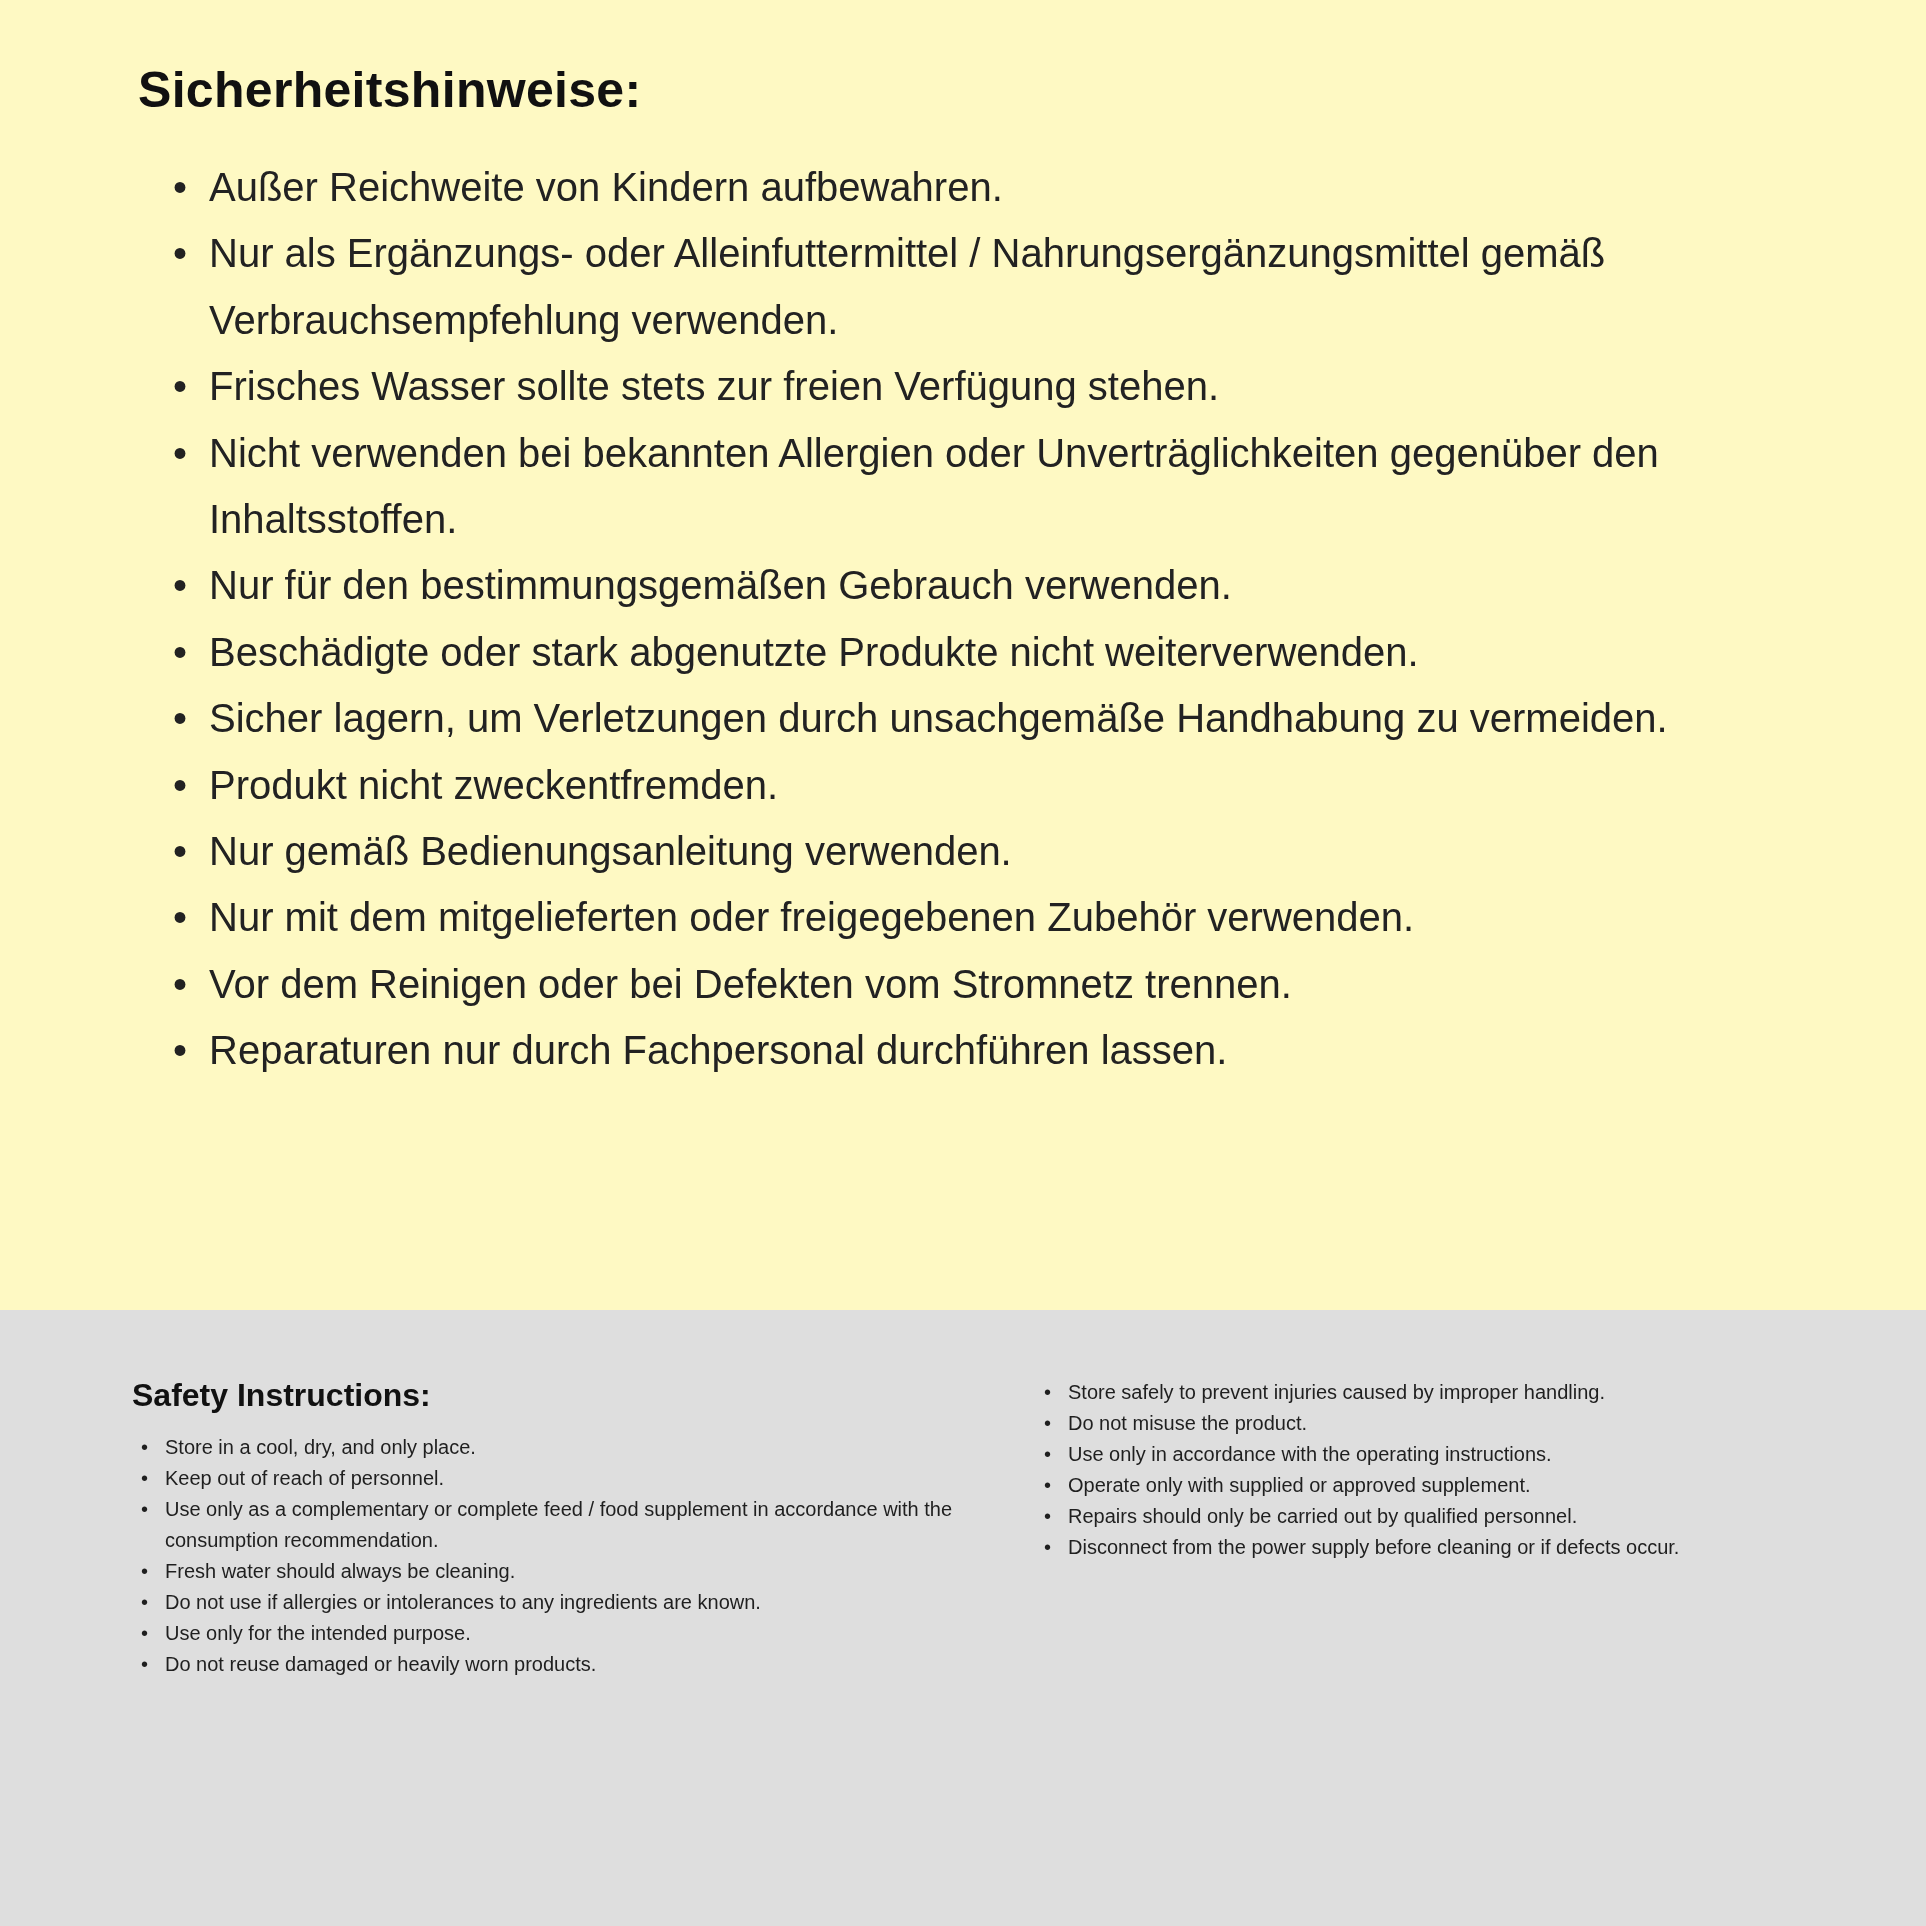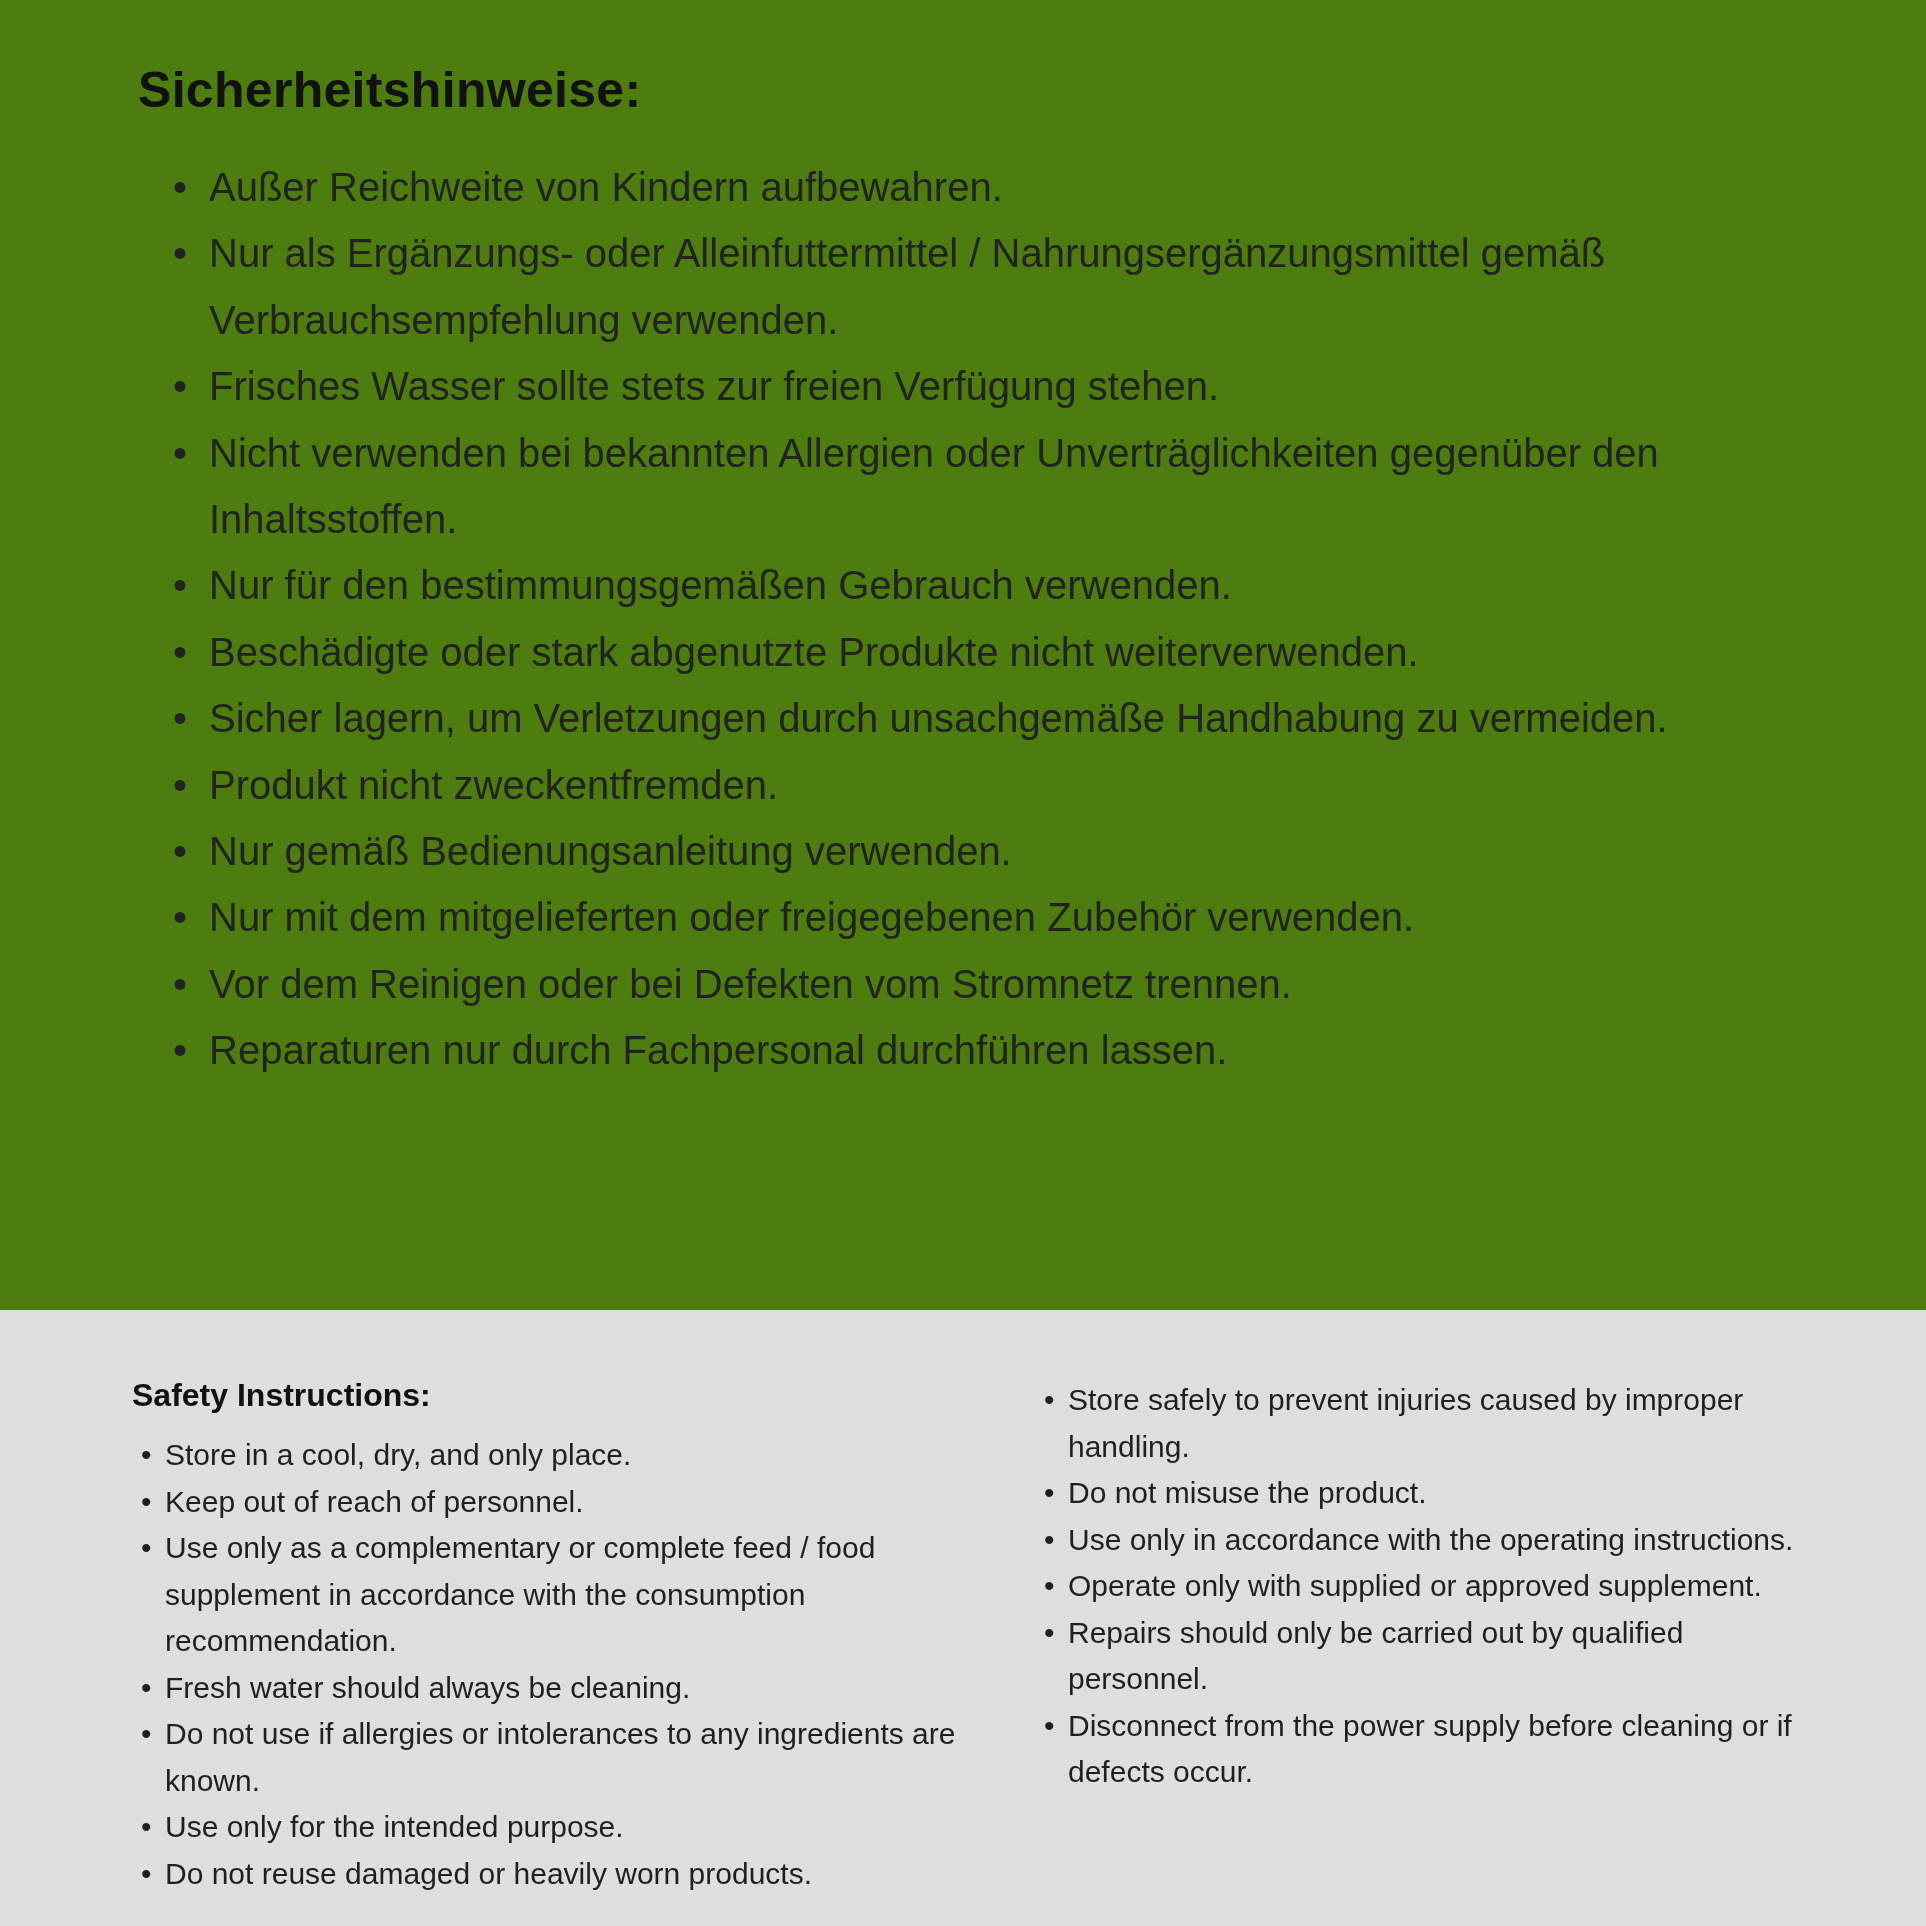--- a/index.html
+++ b/index.html
@@ -16,21 +16,21 @@
     overflow: hidden;
   }
 
   
   .german-section {
     position: absolute;
     top: 0;
     left: 0;
     right: 0;
     height: 1388px;
-    background: #4d7c0f;
+    background: #fef9c3;
     padding: 61px 116px 0 138px;
     box-sizing: border-box;
   }
   .german-title {
     font-size: 50px;
     font-weight: bold;
     color: #111111;
     margin: 0 0 35px 0;
     letter-spacing: 0.3px;
   }
@@ -83,21 +83,21 @@
     margin: 0 0 18px 0;
   }
   .english-list {
     list-style: none;
     margin: 0;
     padding: 0;
   }
   .english-list li {
     position: relative;
     padding-left: 33px;
-    font-size: 30px;
+    font-size: 20px;
     line-height: 1.55;
     color: #1f1f1f;
   }
   .english-list li::before {
     content: "\2022";
     position: absolute;
     left: 9px;
     color: #1f1f1f;
   }
 </style>

